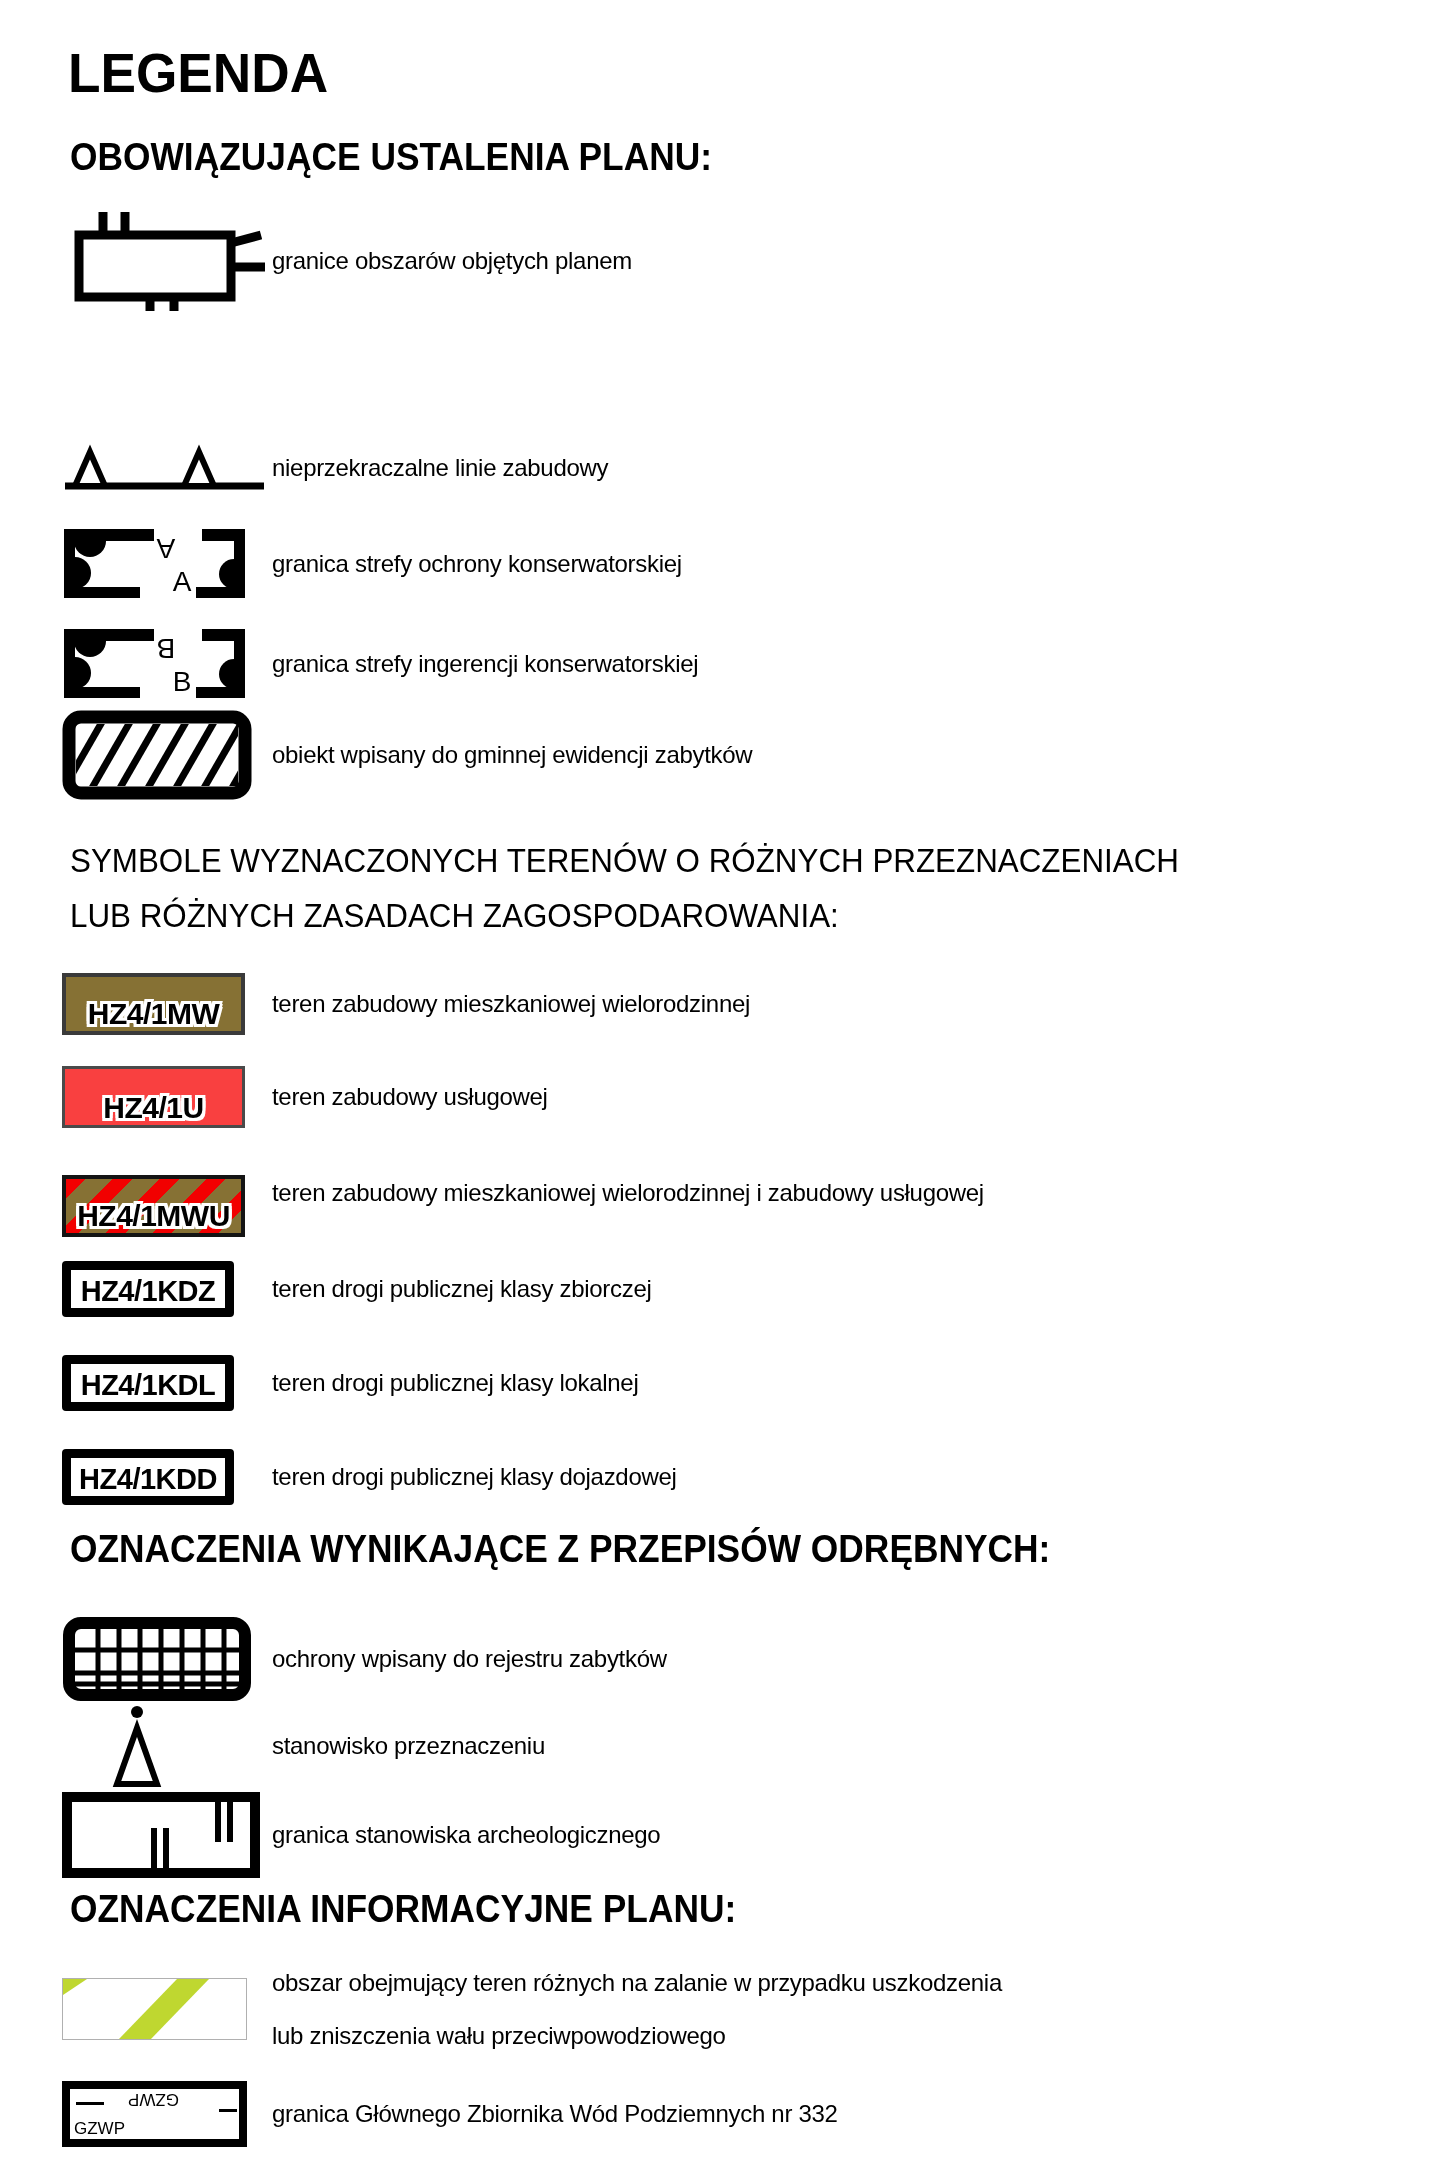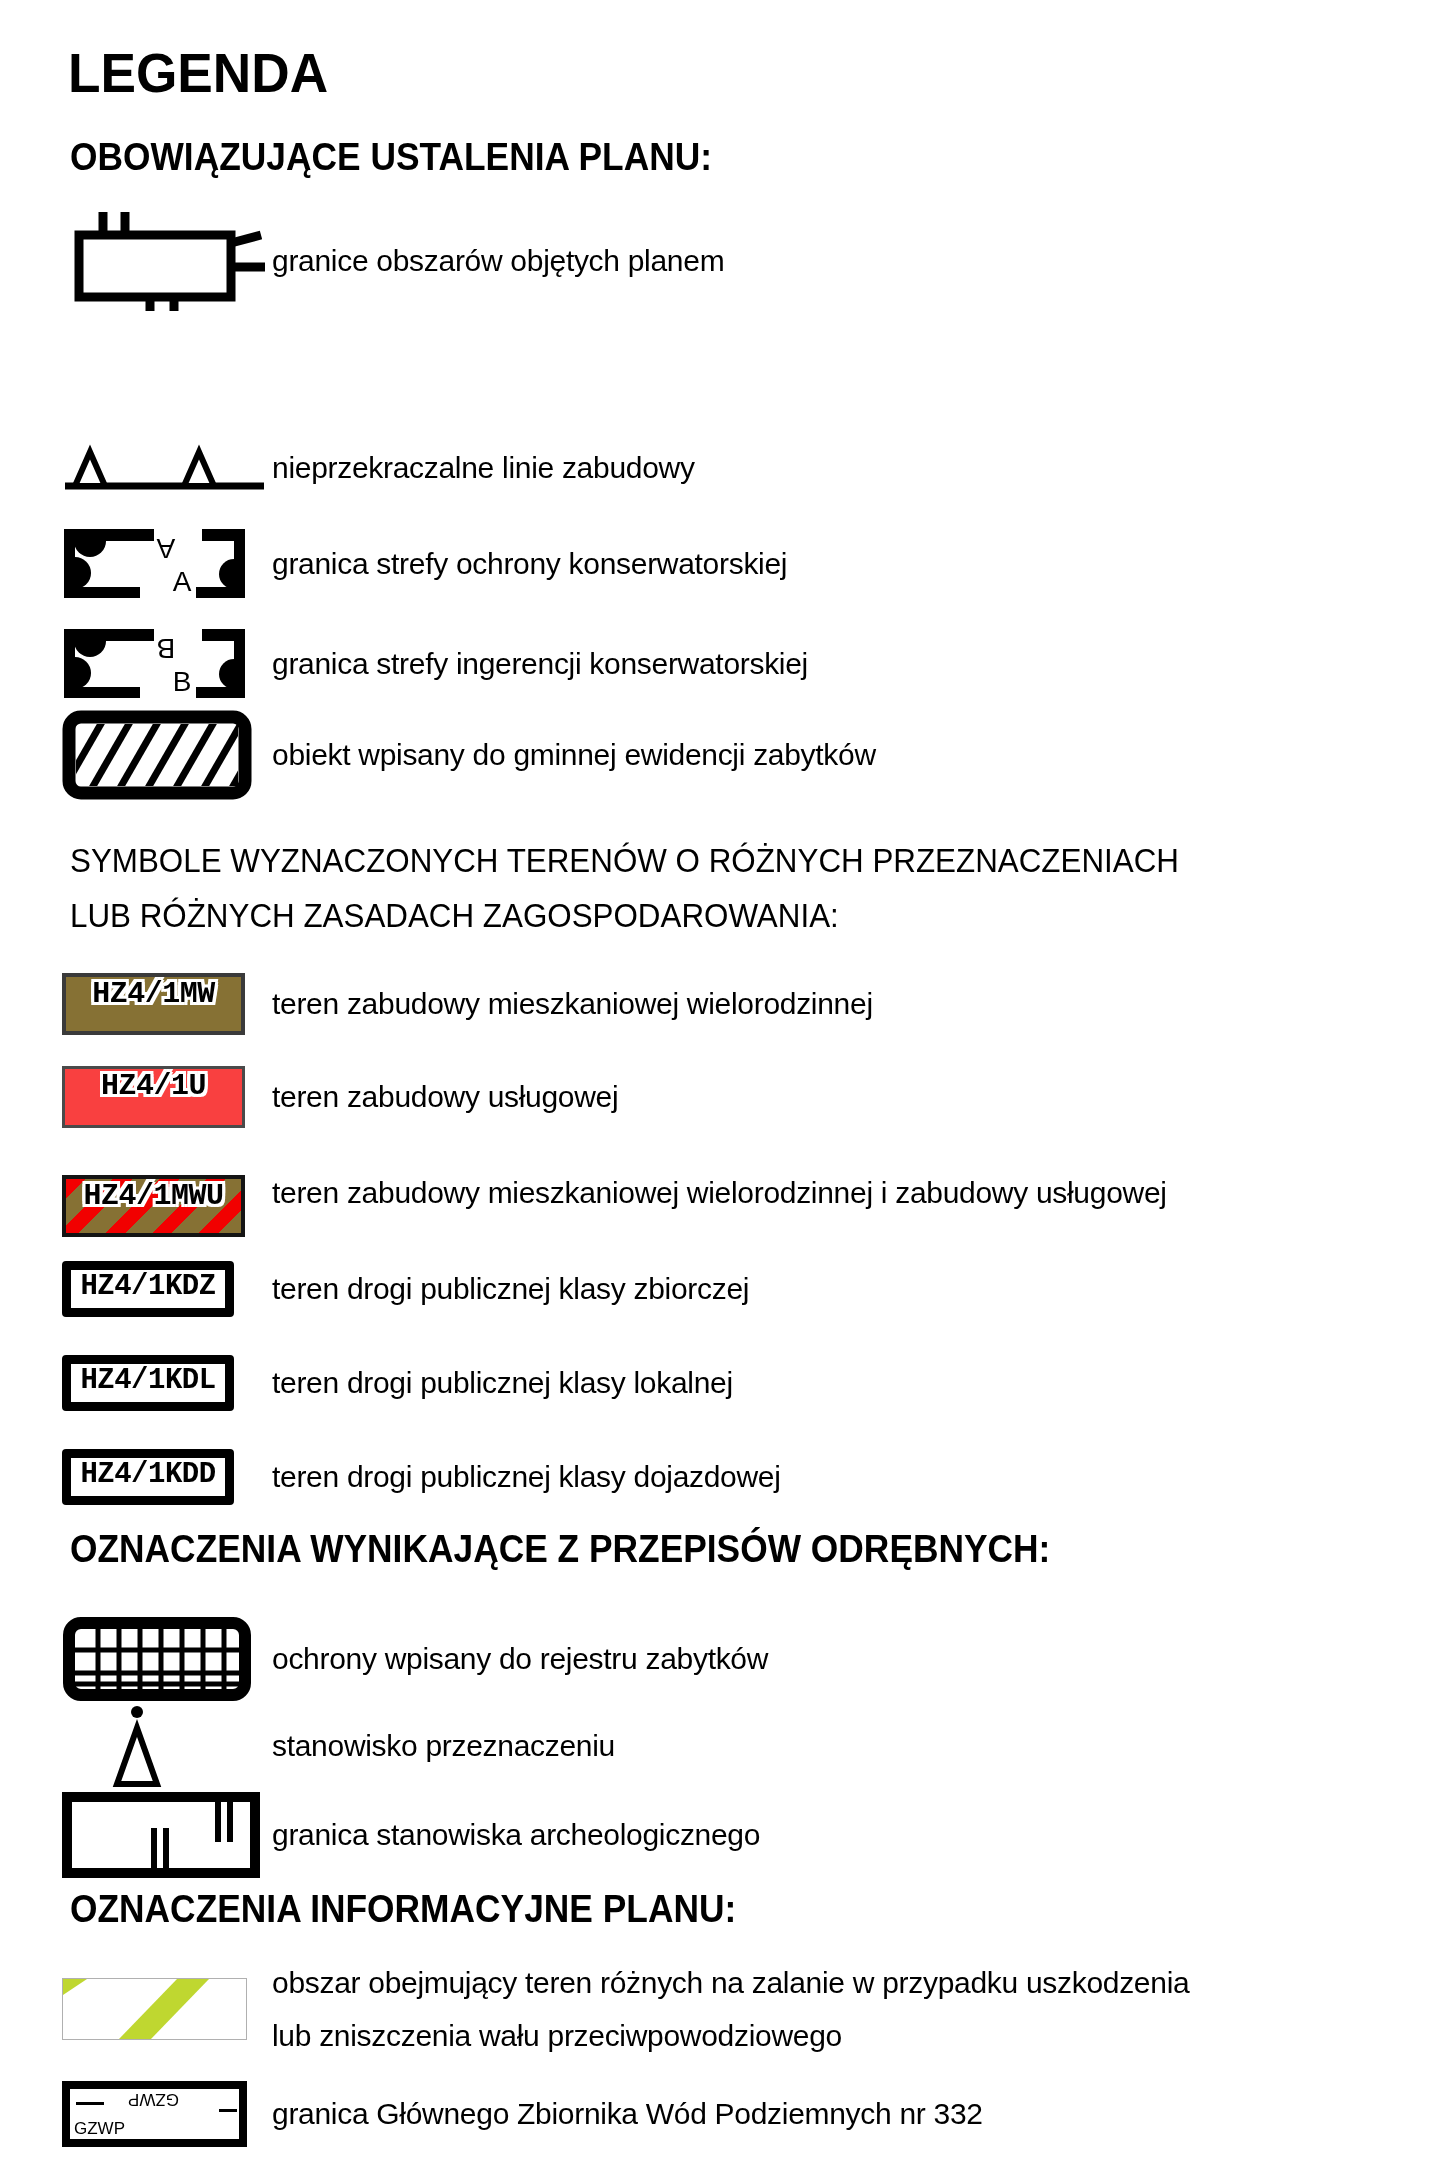--- a/index.html
+++ b/index.html
@@ -21,27 +21,27 @@
     position:absolute; left:70px;
     font-size:33px; font-weight:normal; white-space:nowrap;
     line-height:55px;
     transform:scaleX(0.95); transform-origin:left top;
   }
   .row{
     position:absolute; left:62px; right:0;
     display:flex; align-items:center;
   }
   .sym{ flex:0 0 210px; width:210px; display:flex; align-items:center; }
-  .lbl{ font-size:30px; letter-spacing:-0.3px; white-space:nowrap; }
+  .lbl{ font-size:24px; letter-spacing:-0.3px; white-space:nowrap; }
   .lbl2 div{ line-height:53px; }
   svg text{ font-family:"Liberation Sans", sans-serif; fill:#000; }
 
   .zone-box{
     width:183px; height:62px; box-sizing:border-box;
-    display:flex; align-items:flex-start; justify-content:center;font-family:Liberation Mono, monospace;
+    display:flex; align-items:flex-end; justify-content:center;
   }
   .zb-mw{ background:var(--olive,#867134); border:4px solid #3a3a3a; }
   .zb-u{ background:var(--zone_red,#F94040); border:3px solid #4a4a4a; }
   .zb-mwu{
     background:repeating-linear-gradient(135deg,
       var(--stripe_red,#F20000) 0 14px, var(--olive,#867134) 14px 33px);
     border:4px solid #141414;
     margin-top:25px;
   }
   .zb-kd{ width:172px; height:56px; background:#fff; border:9px solid #000; border-radius:4px; }

